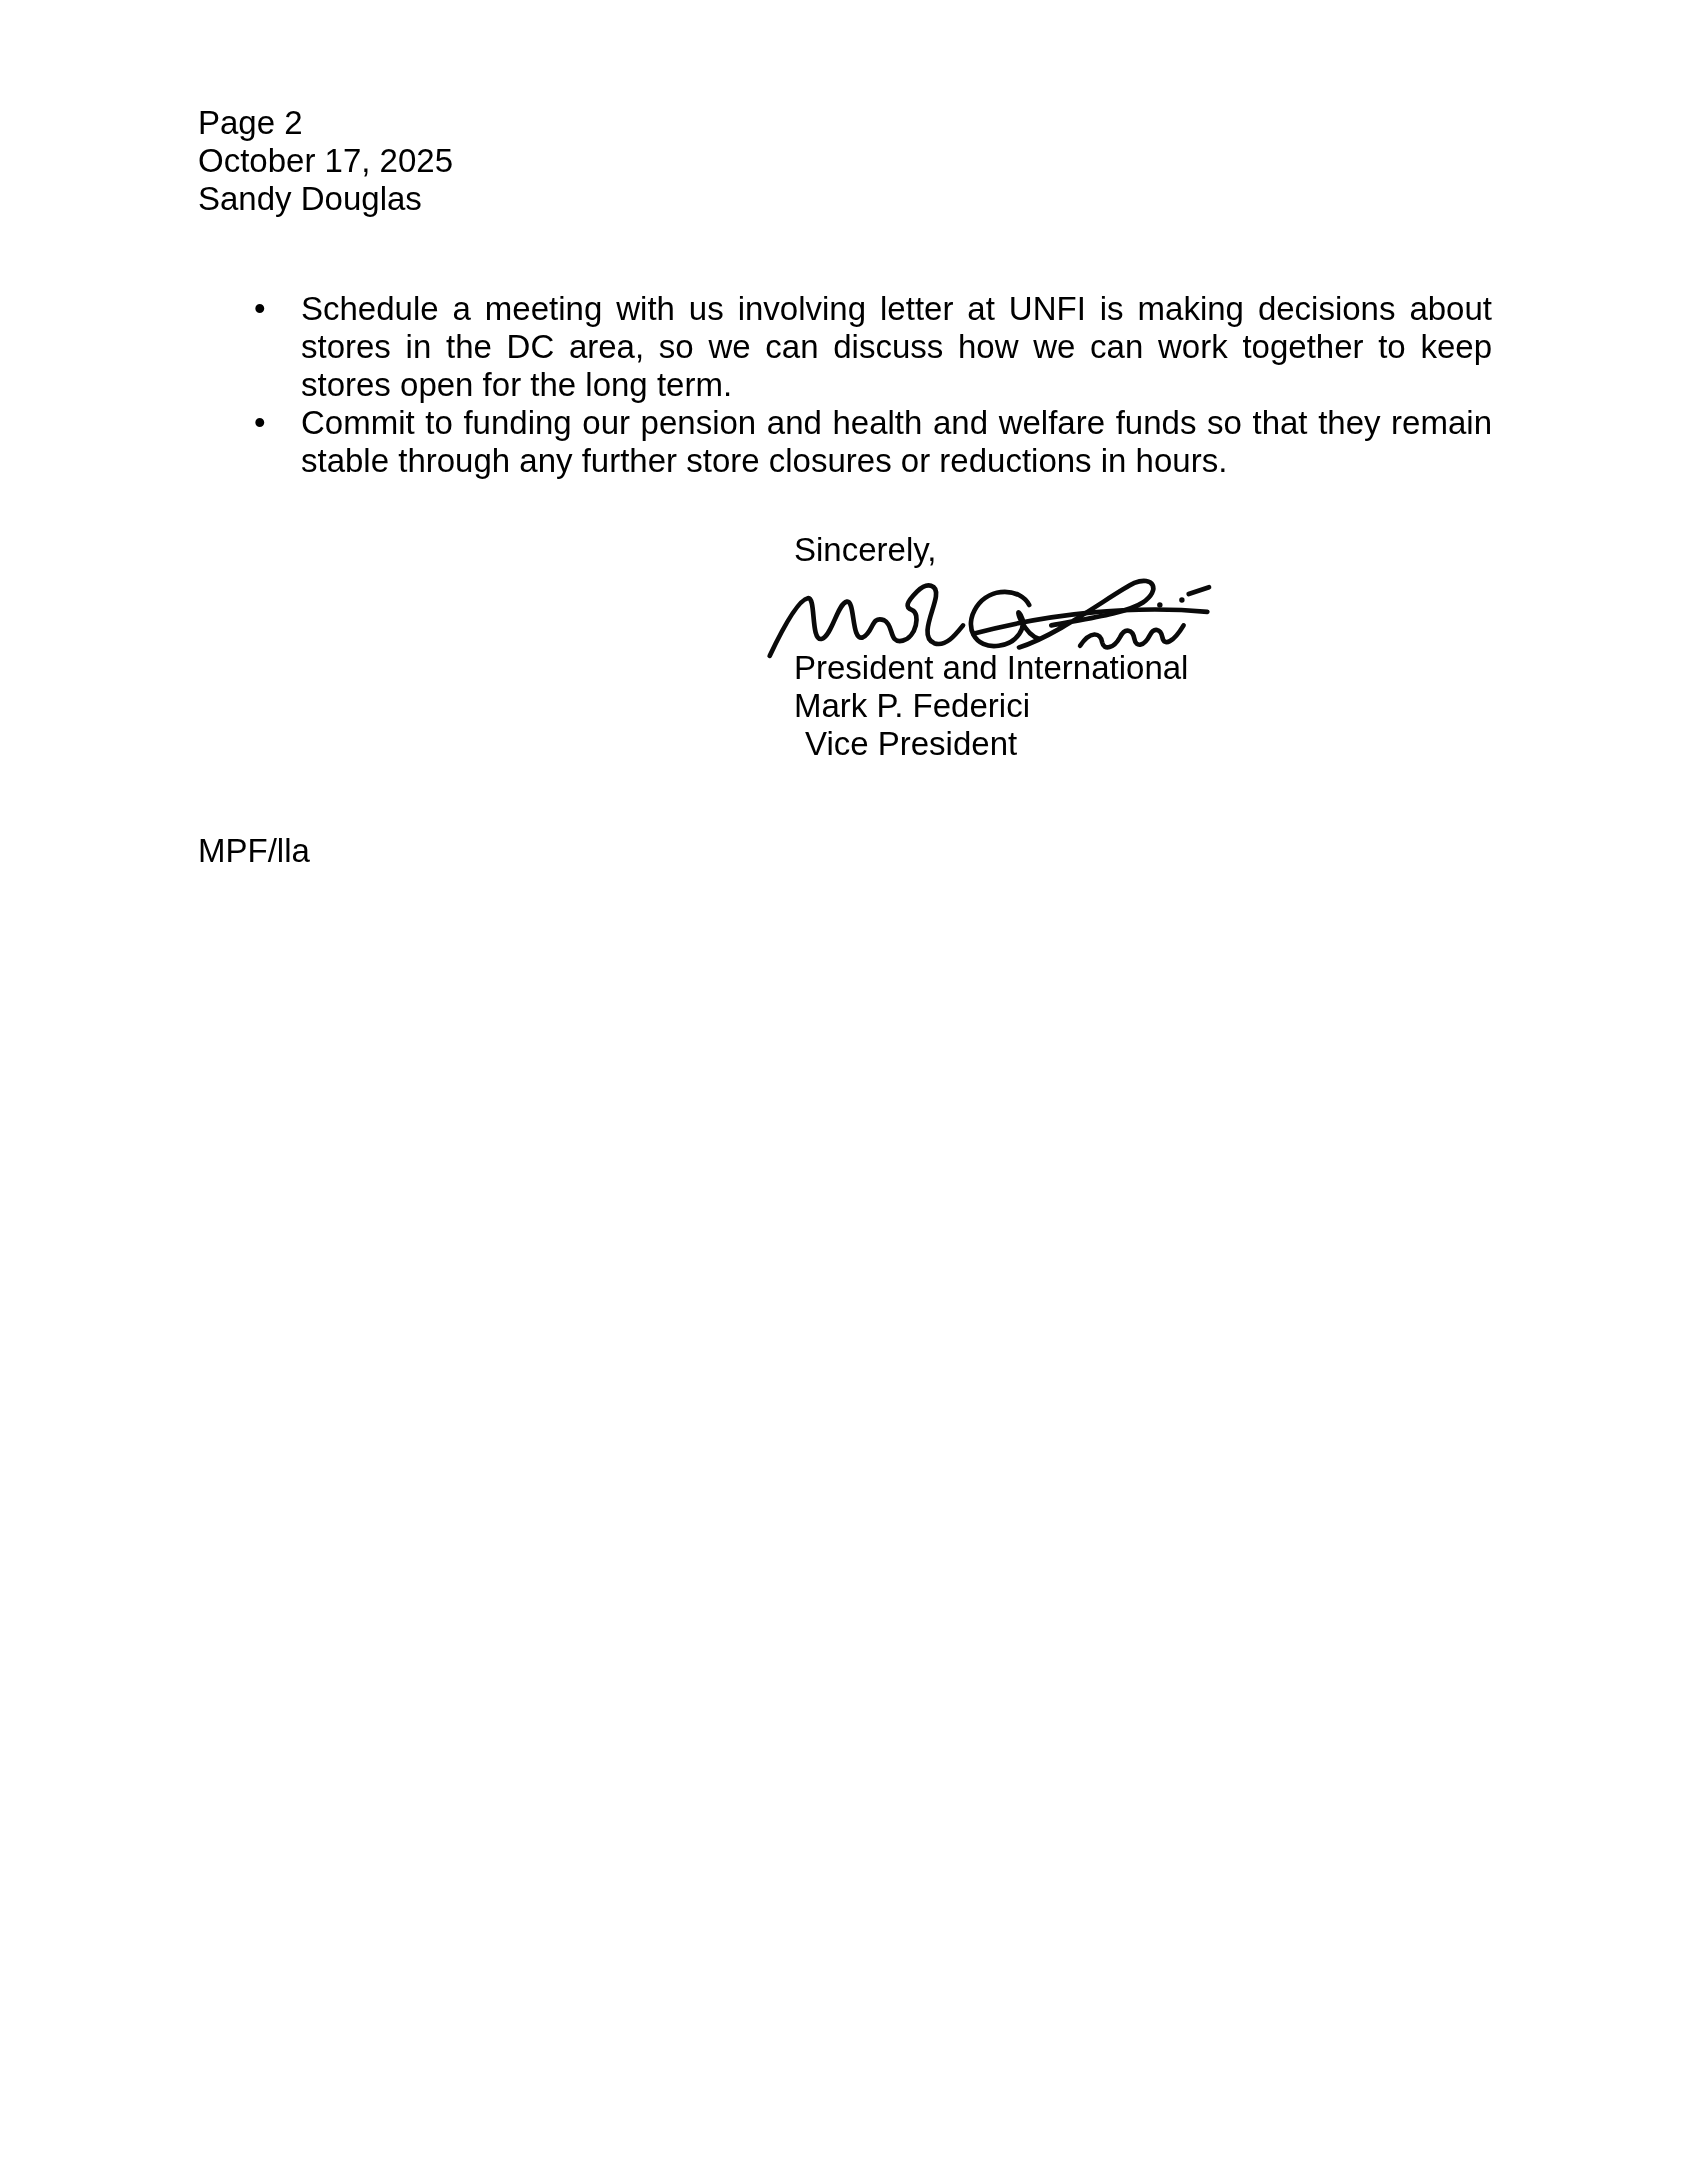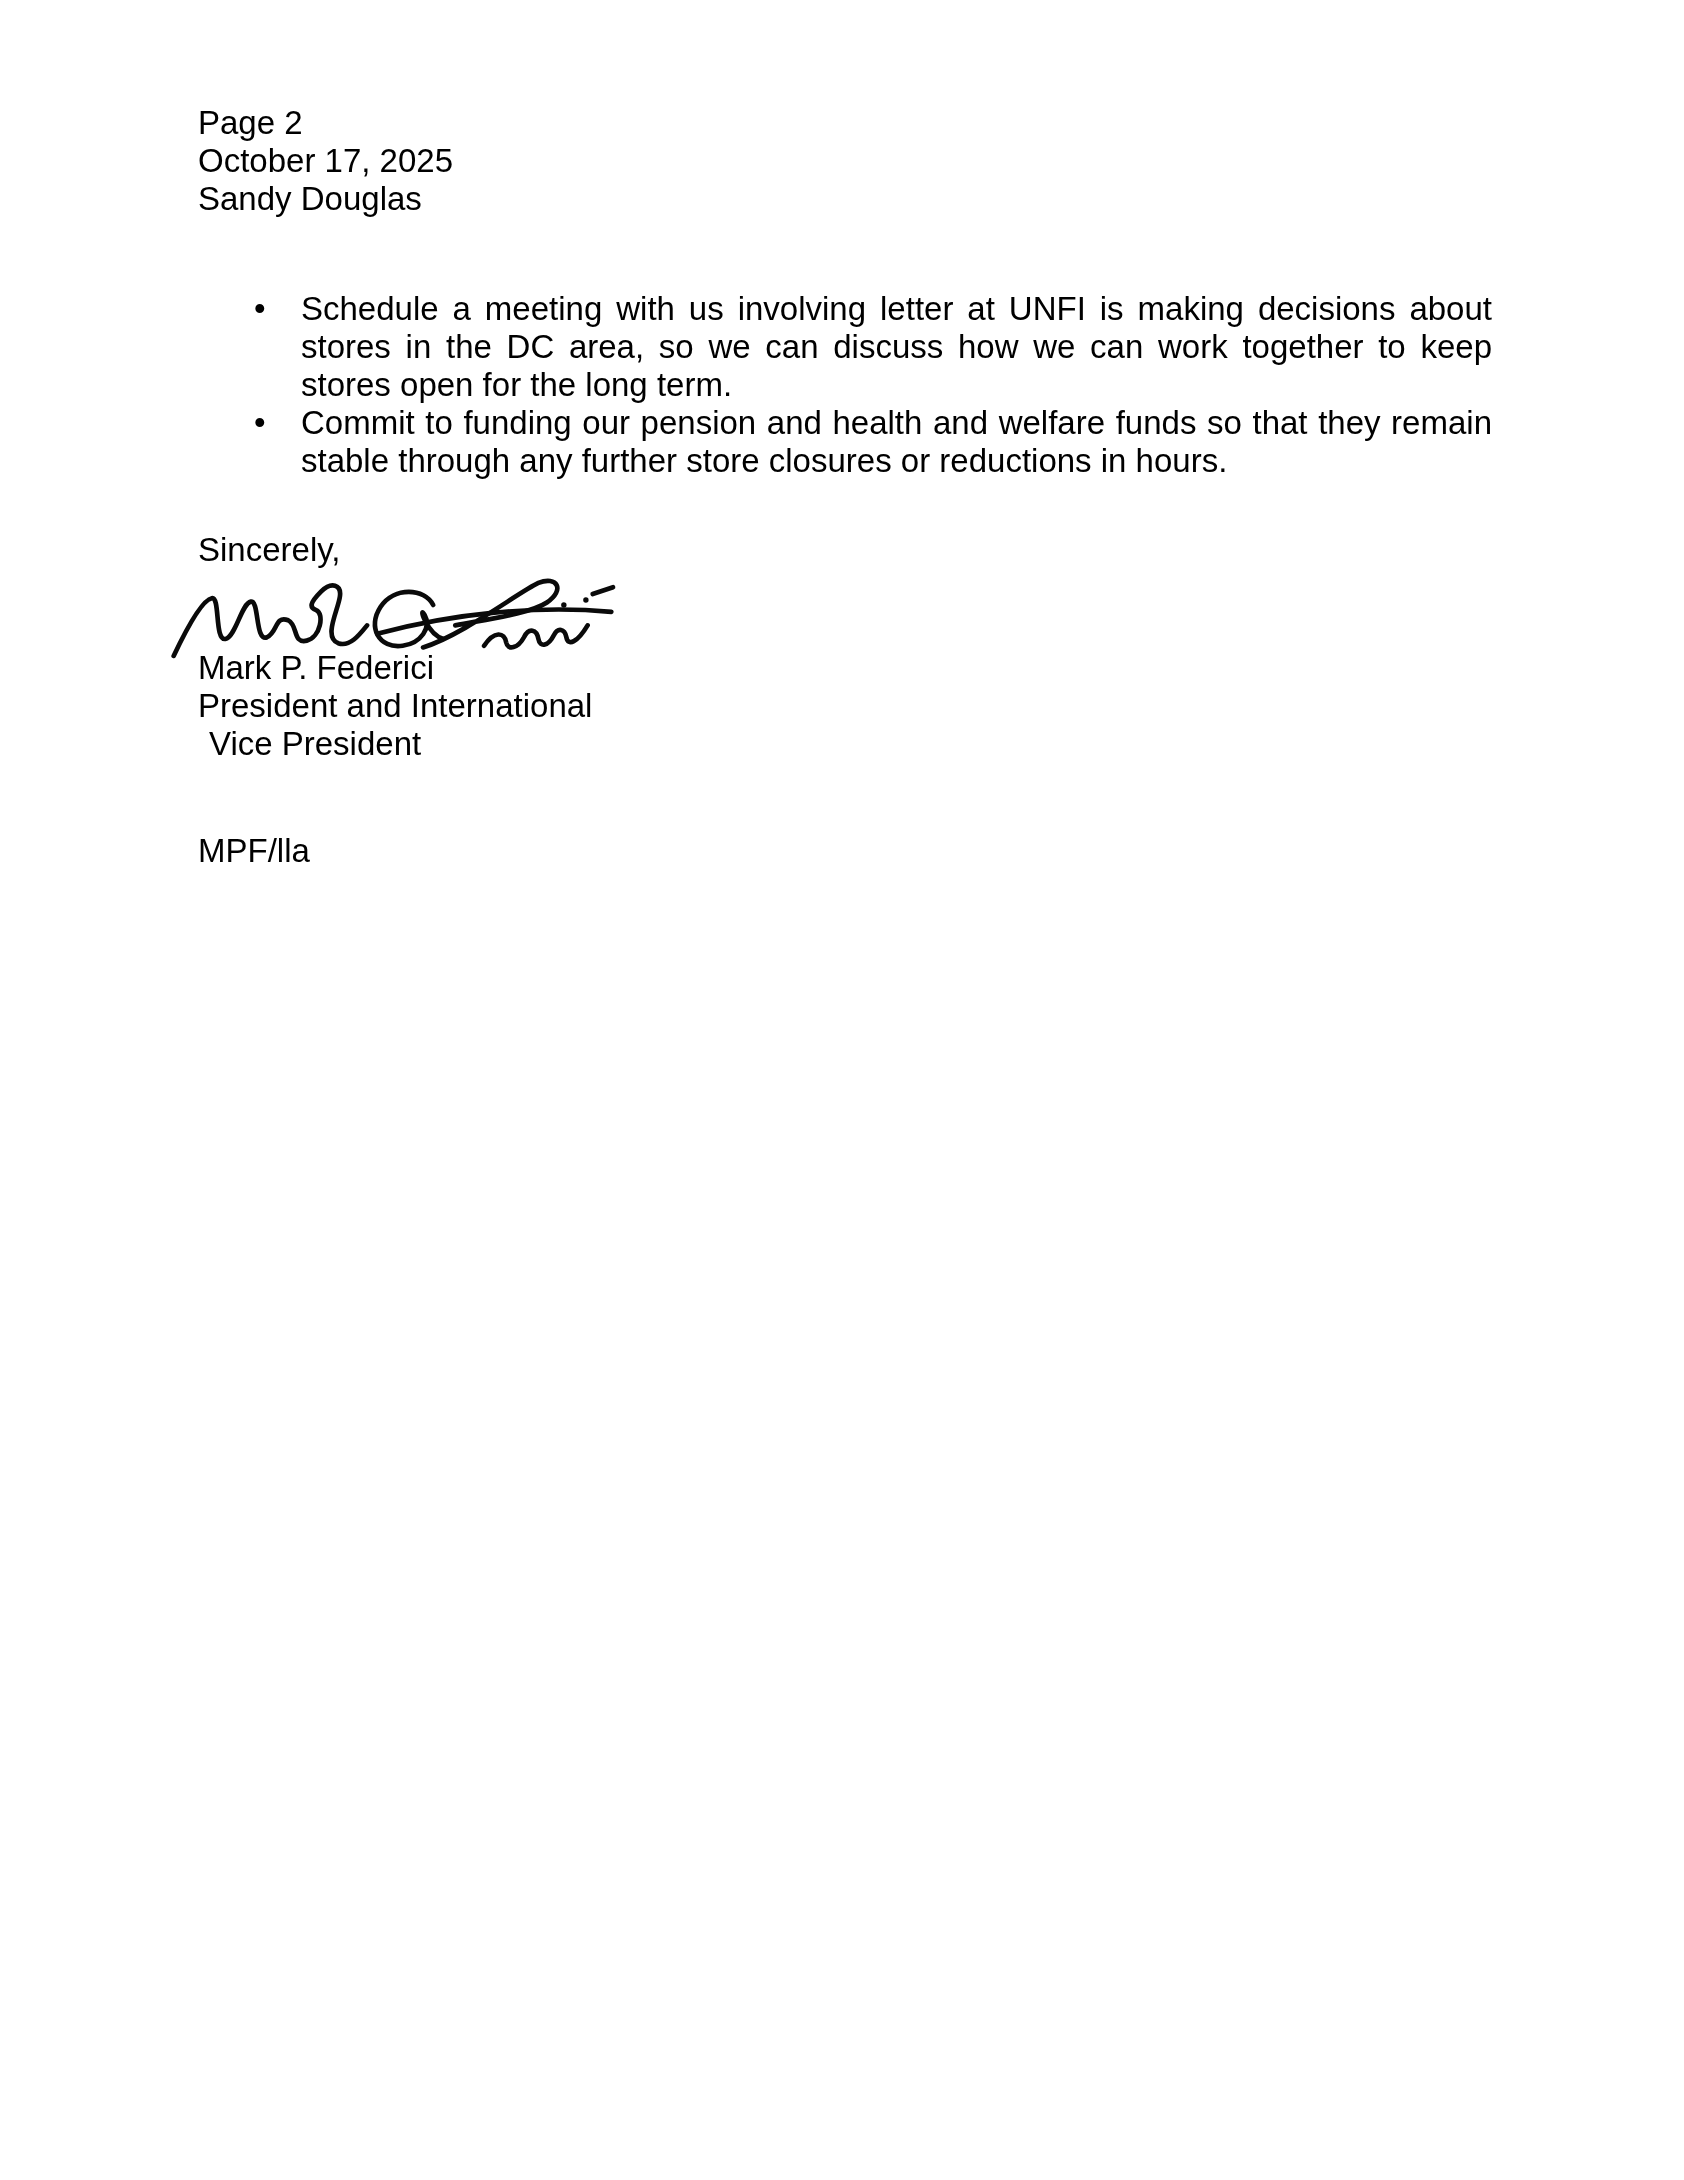--- a/index.html
+++ b/index.html
@@ -33,20 +33,21 @@
     left: 56px;
     top: 0;
   }
   .closing-paragraph {
     margin: 30px 0 0 0;
     text-indent: 99px;
     text-align: justify;
   }
   .signature-block {
     margin-top: 51px;
+    margin-left: 596px;
   }
   .signature-svg {
     display: block;
     margin: -3.4px 0 -12px -44px;
   }
   .signature-svg path { fill: none; stroke: #0a0a0a; stroke-width: 5.5; stroke-linecap: round; stroke-linejoin: round; }
   .signature-svg .dot { fill: #0a0a0a; stroke: none; }
   .sig-title-2 { padding-left: 11px; }
   .reference-initials { margin-top: 69px; }
 </style>
@@ -104,21 +105,21 @@
                C 406 100, 418 97, 425 84
                C 431 72, 440 75, 442 86
                C 444 97, 454 94, 460 82
                C 465 72, 473 74, 475 84
                C 477 95, 488 90, 500 70"></path>
       <path d="M 506 33 L 530 25"></path>
       <circle class="dot" cx="472" cy="46" r="3.2"></circle>
       <circle class="dot" cx="498" cy="40" r="3.2"></circle>
     </svg>
 
+    <div>President and International</div>
     <div>Mark P. Federici</div>
-    <div>President and International</div>
     <div class="sig-title-2">Vice President</div>
   </div>
 
   <div class="reference-initials">MPF/lla</div>
 
 </div>
 
 
 </body></html>

